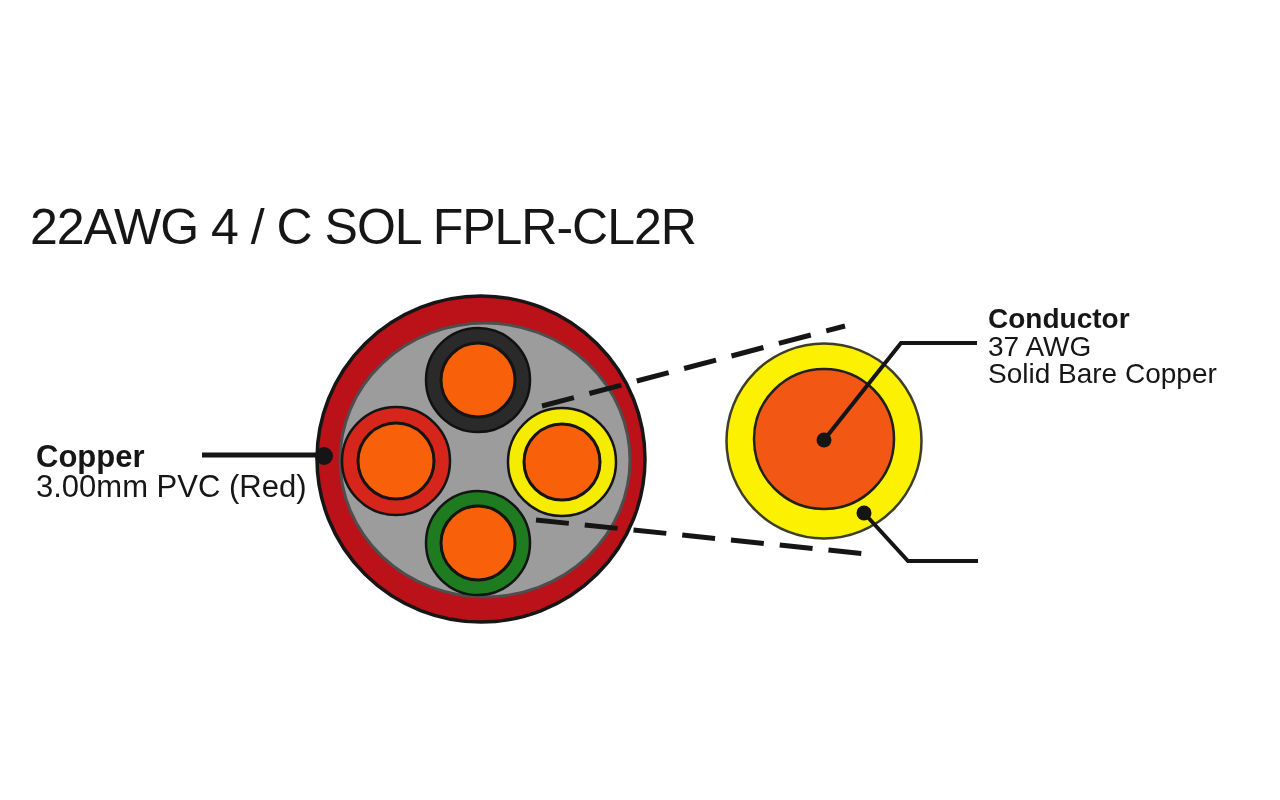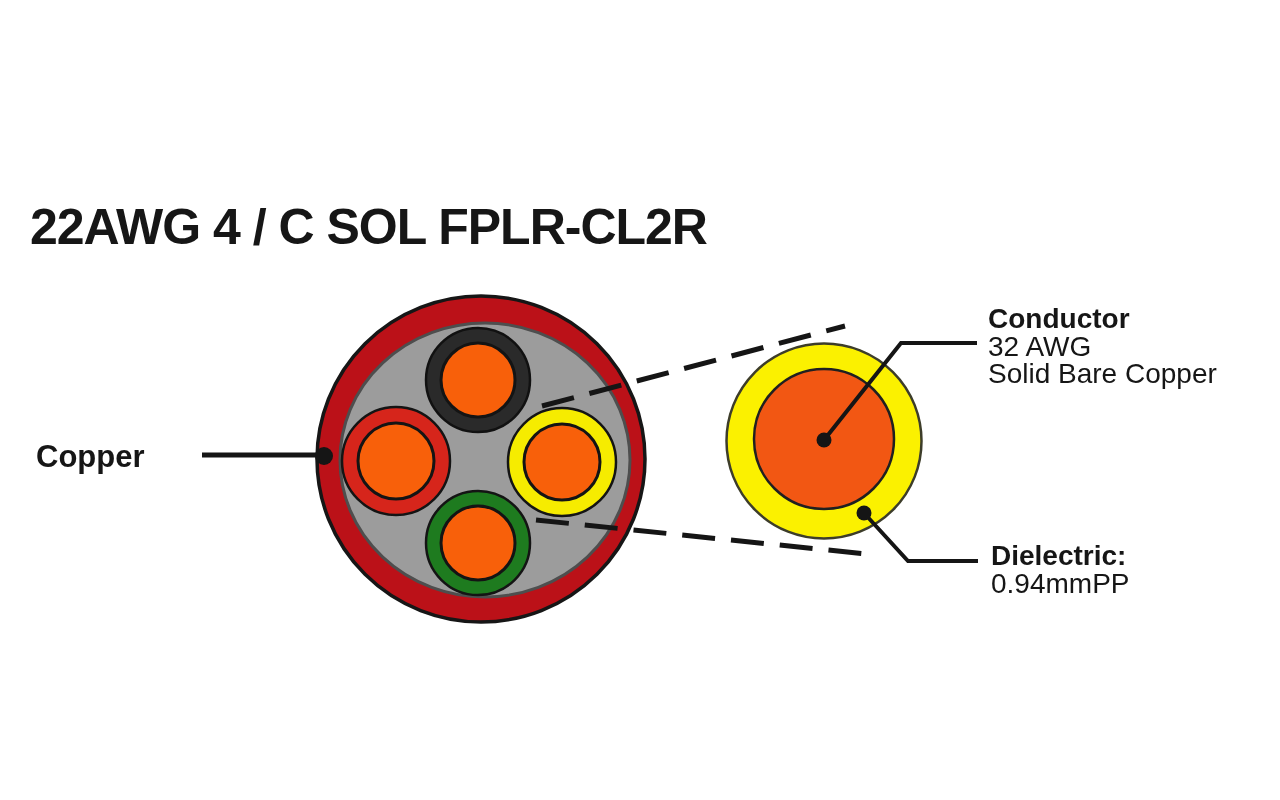--- a/index.html
+++ b/index.html
@@ -5,21 +5,21 @@
   html,body{margin:0;padding:0;}
   body{
     width:1280px;height:800px;position:relative;overflow:hidden;
     background:#ffffff;
     font-family:"Liberation Sans","DejaVu Sans",sans-serif;
   }
   .stage{position:absolute;inset:0;}
   .art{position:absolute;left:0;top:0;width:1280px;height:800px;}
   .title{
     position:absolute;left:30px;top:198px;margin:0;
-    font-size:50px;font-weight:700;letter-spacing:-1px;
+    font-size:50px;font-weight:400;letter-spacing:-1px;
     color:#161616;white-space:nowrap;
   }
   .label{
     position:absolute;color:#161616;white-space:nowrap;
     font-size:28px;line-height:27.5px;
   }
   .label .strong{font-weight:700;}
   .label-jacket{left:36px;top:442px;font-size:31px;line-height:30px;}
   .label-conductor{left:988px;top:305px;}
   .label-dielectric{left:991px;top:542px;}
@@ -75,26 +75,23 @@
       <path d="M824,440 L901,343 L977,343" stroke-width="4"></path>
       <circle cx="824" cy="440" r="7.5" fill="#151515" stroke="none"></circle>
 
       <path d="M864,513 L908,561 L978,561" stroke-width="4"></path>
       <circle cx="864" cy="513" r="7.5" fill="#151515" stroke="none"></circle>
     </g>
   </svg>
 
   <div class="label label-jacket">
     <div class="strong">Copper</div>
+    <div>3.00mm PVC (Red)</div>
   </div>
 
   <div class="label label-conductor">
     <div class="strong">Conductor</div>
-    <div>32 AWG</div>
+    <div>37 AWG</div>
     <div>Solid Bare Copper</div>
   </div>
 
-  <div class="label label-dielectric">
-    <div class="strong">Dielectric:</div>
-    <div>0.94mmPP</div>
-  </div>
 
 </div>
 
 </body></html>

